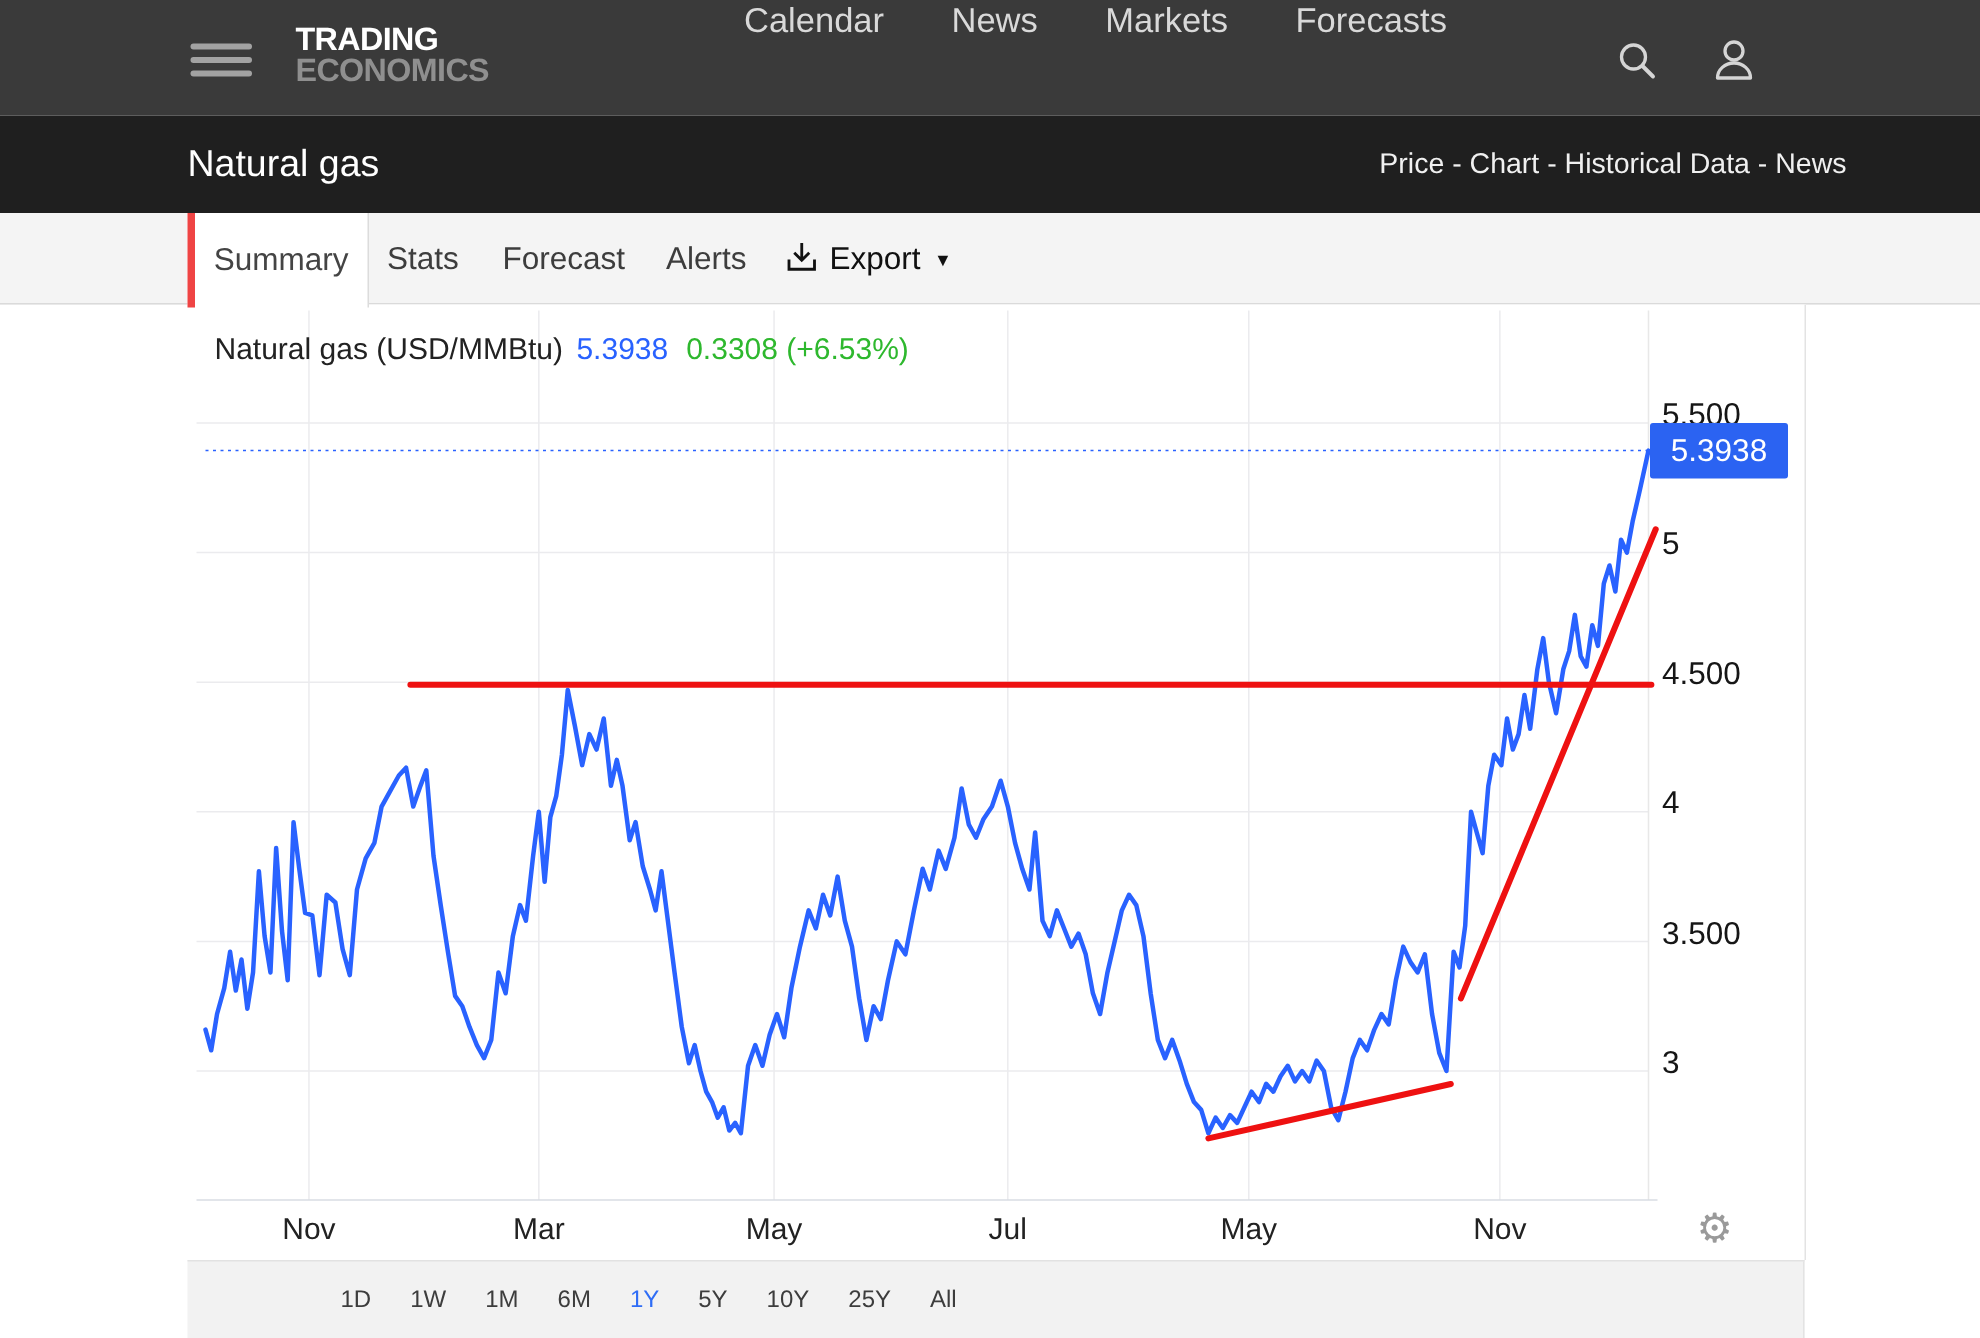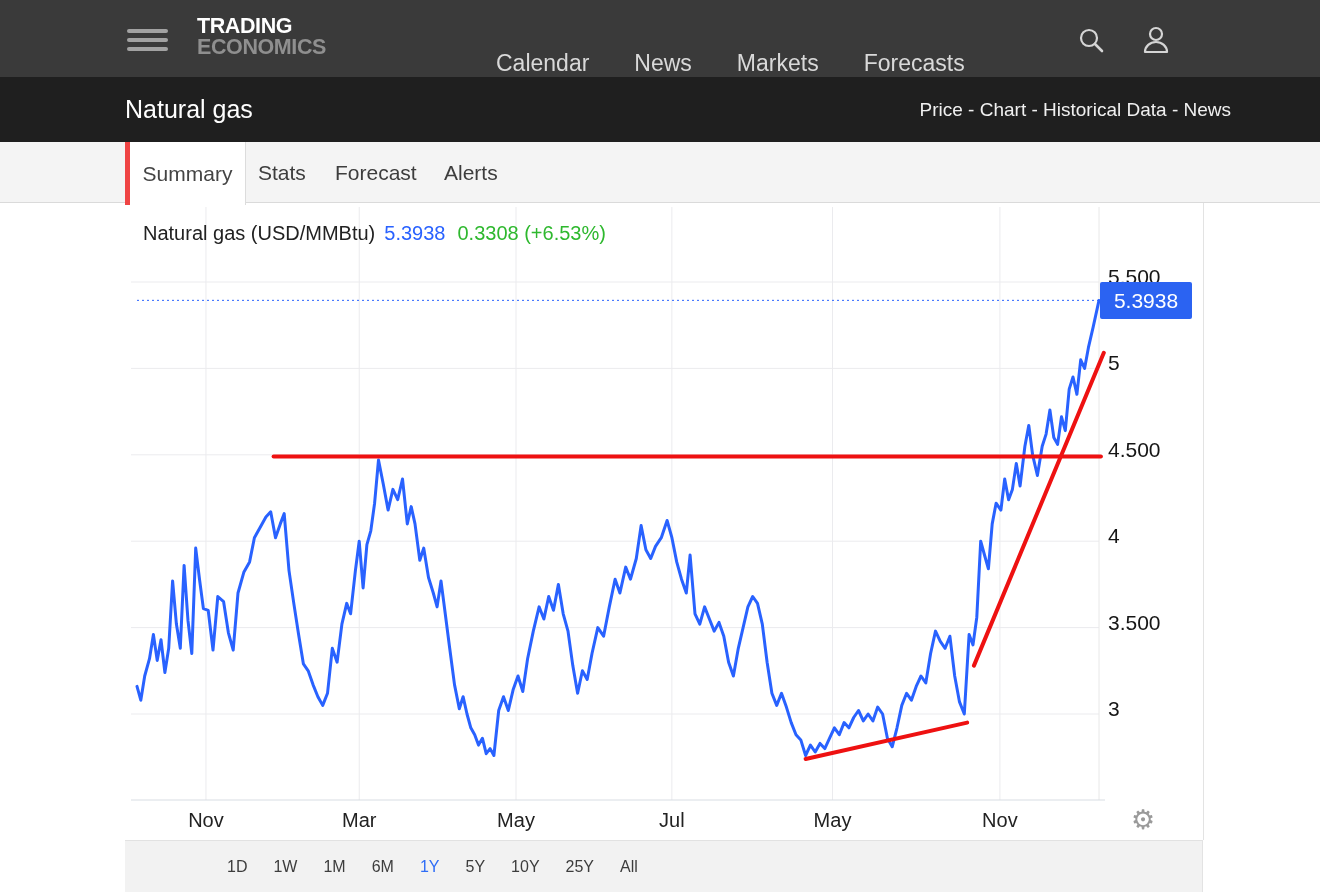--- a/index.html
+++ b/index.html
@@ -7,21 +7,21 @@
   body{font-family:"Liberation Sans", sans-serif; -webkit-font-smoothing:antialiased;}
   .page{position:relative;width:1320px;height:892px;overflow:hidden;background:#fff;}
 
   
   .topnav{position:absolute;left:0;top:0;width:1320px;height:77px;background:#3a3a3a;}
   .hamburger{position:absolute;left:127px;top:29px;width:41px;height:22px;cursor:pointer;}
   .hamburger span{display:block;width:41px;height:3.5px;background:#a2a2a2;border-radius:2px;margin-bottom:5.5px;}
   .logo{position:absolute;left:197px;top:16px;font-weight:700;font-size:21.5px;line-height:21px;letter-spacing:-0.4px;cursor:pointer;}
   .logo .l1{color:#ffffff;display:block;}
   .logo .l2{color:#8f8f8f;display:block;}
-  .nav-links{position:absolute;left:496px;top:0;height:77px;display:flex;align-items:flex-end;gap:45px;}
+  .nav-links{position:absolute;left:496px;top:0;height:77px;display:flex;align-items:flex-start;gap:45px;}
   .nav-link{color:#d9d9d9;font-size:23px;cursor:pointer;}
   .nav-icon{position:absolute;top:28px;cursor:pointer;}
   .icon-search{left:1076px;}
   .icon-user{left:1141px;top:26px;}
 
   
   .subheader{position:absolute;left:0;top:77px;width:1320px;height:65px;background:#1f1f1f;display:flex;align-items:center;padding-left:36px;}
   .page-title{position:absolute;left:125px;color:#ffffff;font-size:25px;}
   .breadcrumb{position:absolute;right:125px;color:#f0f0f0;font-size:19px;cursor:pointer;}
 
@@ -91,20 +91,30 @@
   <div class="subheader">
     <span class="page-title">Natural gas</span>
     <span class="breadcrumb">Price - Chart - Historical Data - News</span>
   </div>
 
   <div class="tabstrip">
     <div class="tab tab-active">Summary</div>
     <div class="tab tab-stats">Stats</div>
     <div class="tab tab-forecast">Forecast</div>
     <div class="tab tab-alerts">Alerts</div>
+    <div class="tab tab-export">
+      <span class="dl">
+        <svg width="21" height="21" viewBox="0 0 21 21">
+            <path d="M10.5 1 v11 M5.5 7.5 l5 5 l5 -5" fill="none" stroke="#111" stroke-width="1.9"></path>
+            <path d="M2 12 v6.5 h17 v-6.5" fill="none" stroke="#111" stroke-width="1.9"></path>
+          </svg>
+      </span>
+      <span>Export</span>
+      <span class="caret">▼</span>
+    </div>
   </div>
 
   <div class="card">
     <svg id="plot" width="1078" height="637" viewBox="0 0 1078 637">
         <line x1="6" y1="79" x2="974" y2="79" stroke="#ebebee" stroke-width="1"></line>
         <line x1="6" y1="165.39999999999998" x2="974" y2="165.39999999999998" stroke="#ebebee" stroke-width="1"></line>
         <line x1="6" y1="251.79999999999995" x2="974" y2="251.79999999999995" stroke="#ebebee" stroke-width="1"></line>
         <line x1="6" y1="338.2" x2="974" y2="338.2" stroke="#ebebee" stroke-width="1"></line>
         <line x1="6" y1="424.6" x2="974" y2="424.6" stroke="#ebebee" stroke-width="1"></line>
         <line x1="6" y1="511" x2="974" y2="511" stroke="#ebebee" stroke-width="1"></line>

